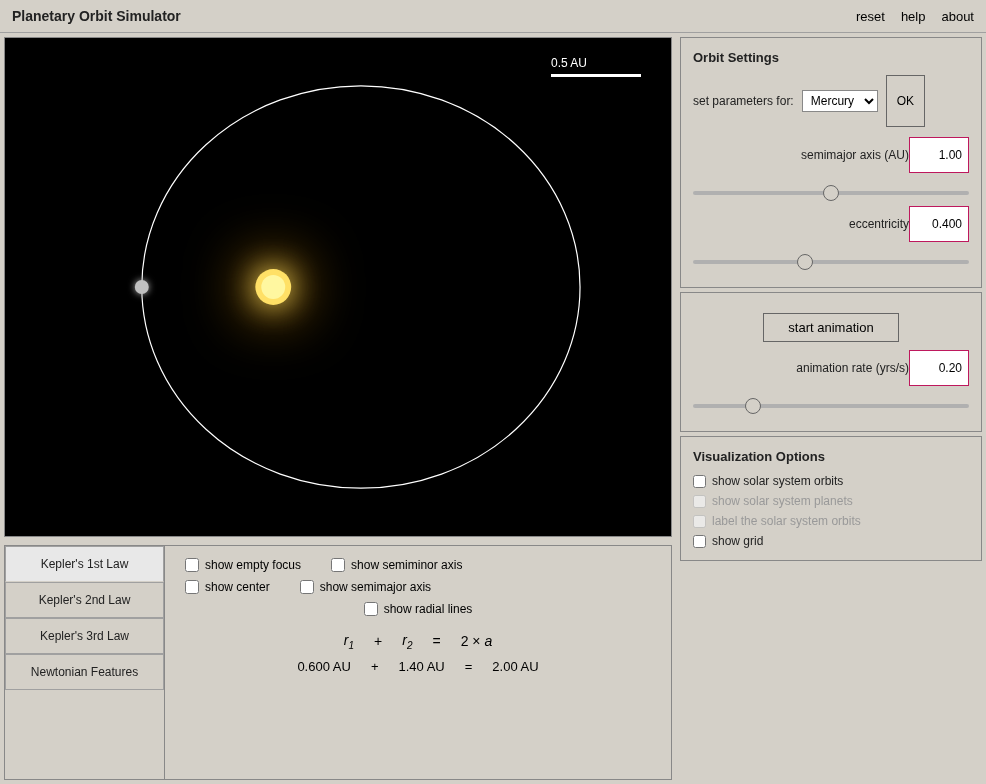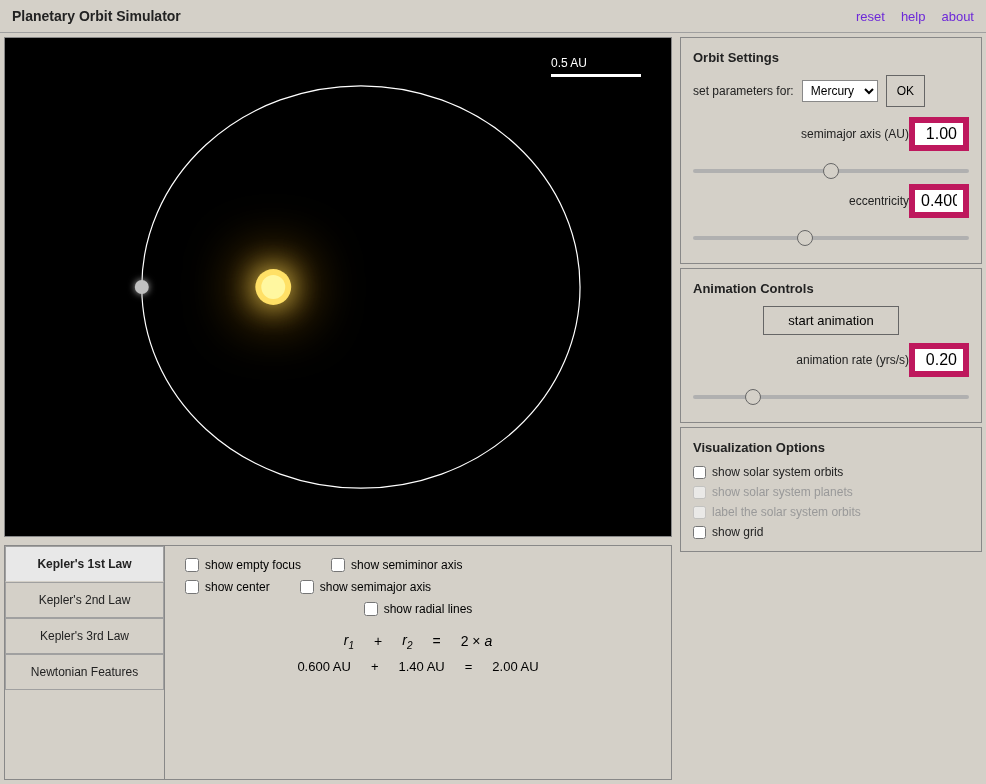--- a/index.html
+++ b/index.html
@@ -29,21 +29,21 @@
     .title-bar-left {
       font-size: 14px;
       font-weight: bold;
       color: #222;
     }
     .title-bar-right {
       display: flex;
       gap: 16px;
     }
     .title-bar-right a {
-      color: #6d28d9;
+      color: #000000;
       text-decoration: none;
       font-size: 13px;
       cursor: pointer;
     }
     .main-area {
       display: flex;
       flex: 1;
       overflow: hidden;
     }
     .left-panel {
@@ -99,21 +99,21 @@
       border: 1px solid #a0a0a0;
       background: #d4d0c8;
       cursor: pointer;
       font-size: 12px;
       text-align: center;
       color: #222;
     }
     .kepler-tab.active {
       background: #e8e8e8;
       border-bottom: 1px solid #d4d0c8;
-      font-weight: bold;
+      font-weight: normal;
     }
     .kepler-content {
       flex: 1;
       padding: 12px 20px;
       display: flex;
       flex-direction: column;
       gap: 8px;
     }
     .checkbox-row {
       display: flex;
@@ -179,41 +179,41 @@
       font-size: 12px;
       color: #222;
     }
     .planet-select {
       font-size: 12px;
       padding: 2px 4px;
       border: 1px solid #888;
       background: #fff;
     }
     .ok-btn {
-      padding: 8px 10px;
+      padding: 18px 10px;
       font-size: 12px;
       border: 1px solid #666;
       background: #d4d0c8;
       cursor: pointer;
     }
     .setting-row {
       display: flex;
       align-items: center;
       justify-content: flex-end;
       margin-bottom: 6px;
     }
     .setting-label {
       font-size: 12px;
       color: #222;
     }
     .setting-value {
-      border: 6px solid #be185d;
+      border: 1px solid #be185d;
       background: #fff;
-      padding: 2px 6px;
-      font-size: 16px;
+      padding: 10px 6px;
+      font-size: 12px;
       width: 60px;
       text-align: right;
     }
     .slider-container {
       padding: 4px 0 8px 0;
     }
     .slider {
       width: 100%;
       height: 4px;
       -webkit-appearance: none;
@@ -393,21 +393,20 @@
         <div class="setting-row">
           <span class="setting-label">eccentricity</span>
           <input class="setting-value" type="text" value="0.400" style="">
         </div>
         <div class="slider-container">
           <input type="range" class="slider" min="0" max="100" value="40" style="">
         </div>
       </div>
 
       <div class="panel-box">
-        <div class="panel-title">Animation Controls</div>
         <button class="animation-btn">start animation</button>
         <div class="setting-row">
           <span class="setting-label">animation rate (yrs/s)</span>
           <input class="setting-value" type="text" value="0.20" style="">
         </div>
         <div class="slider-container">
           <input type="range" class="slider" min="0" max="100" value="20" style="">
         </div>
       </div>
 

